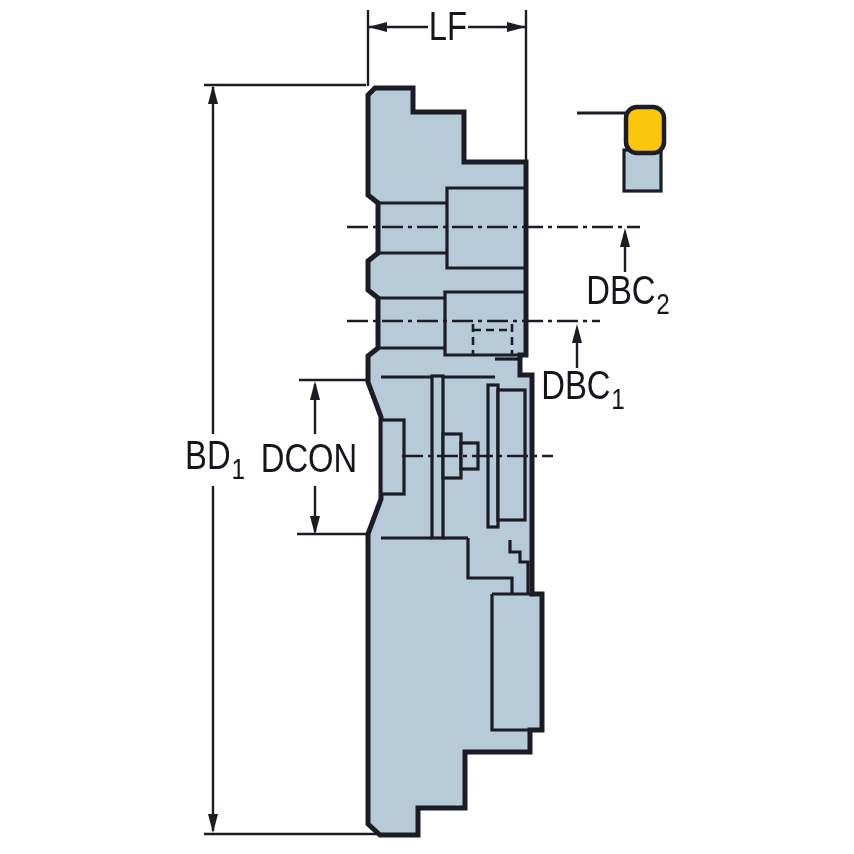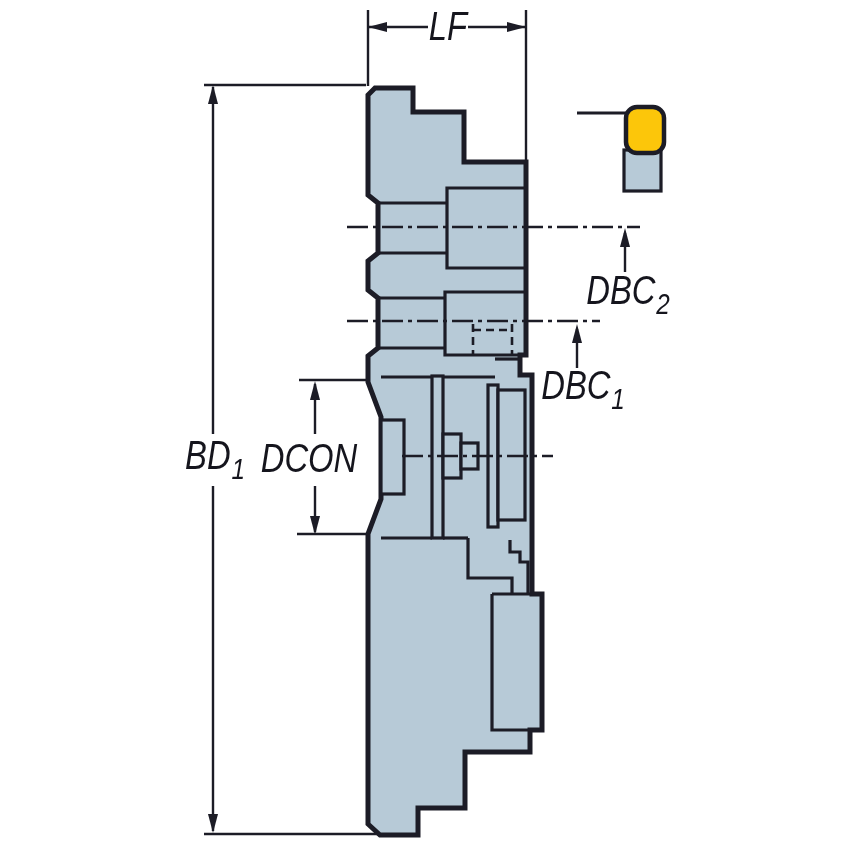--- a/index.html
+++ b/index.html
@@ -6,21 +6,20 @@
     --body-fill:#b7cad7;
     --outline:#1c1c26;
     --insert-fill:#fcc60a;
     --background:#ffffff;
   }
   html,body{margin:0;padding:0;background:var(--background);}
   .stage{
     position:relative;width:704px;height:854px;overflow:hidden;
     background:var(--background);
     font-family:"Liberation Sans",sans-serif;
-    font-style:italic;
   }
   .stage svg{position:absolute;left:0;top:0;}
   .dim-label{
     position:absolute;
     transform:translate(-50%,-50%) scaleX(0.8);
     font-size:41px;color:#15151d;white-space:nowrap;
   }
   .dim-label sub{font-size:0.74em;vertical-align:-0.32em;margin-left:1px;}
   .label-lf{left:448px;top:26px;}
   .label-bd1{left:215px;top:459px;}

